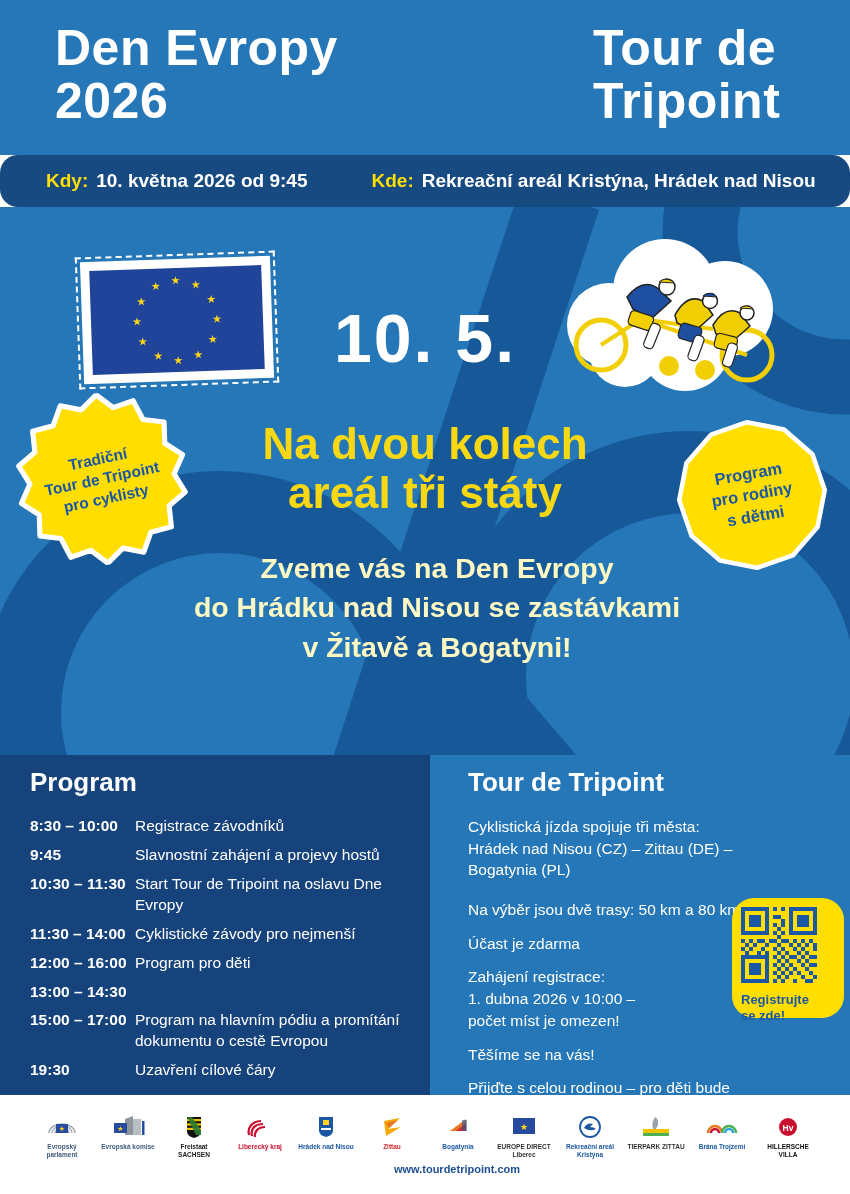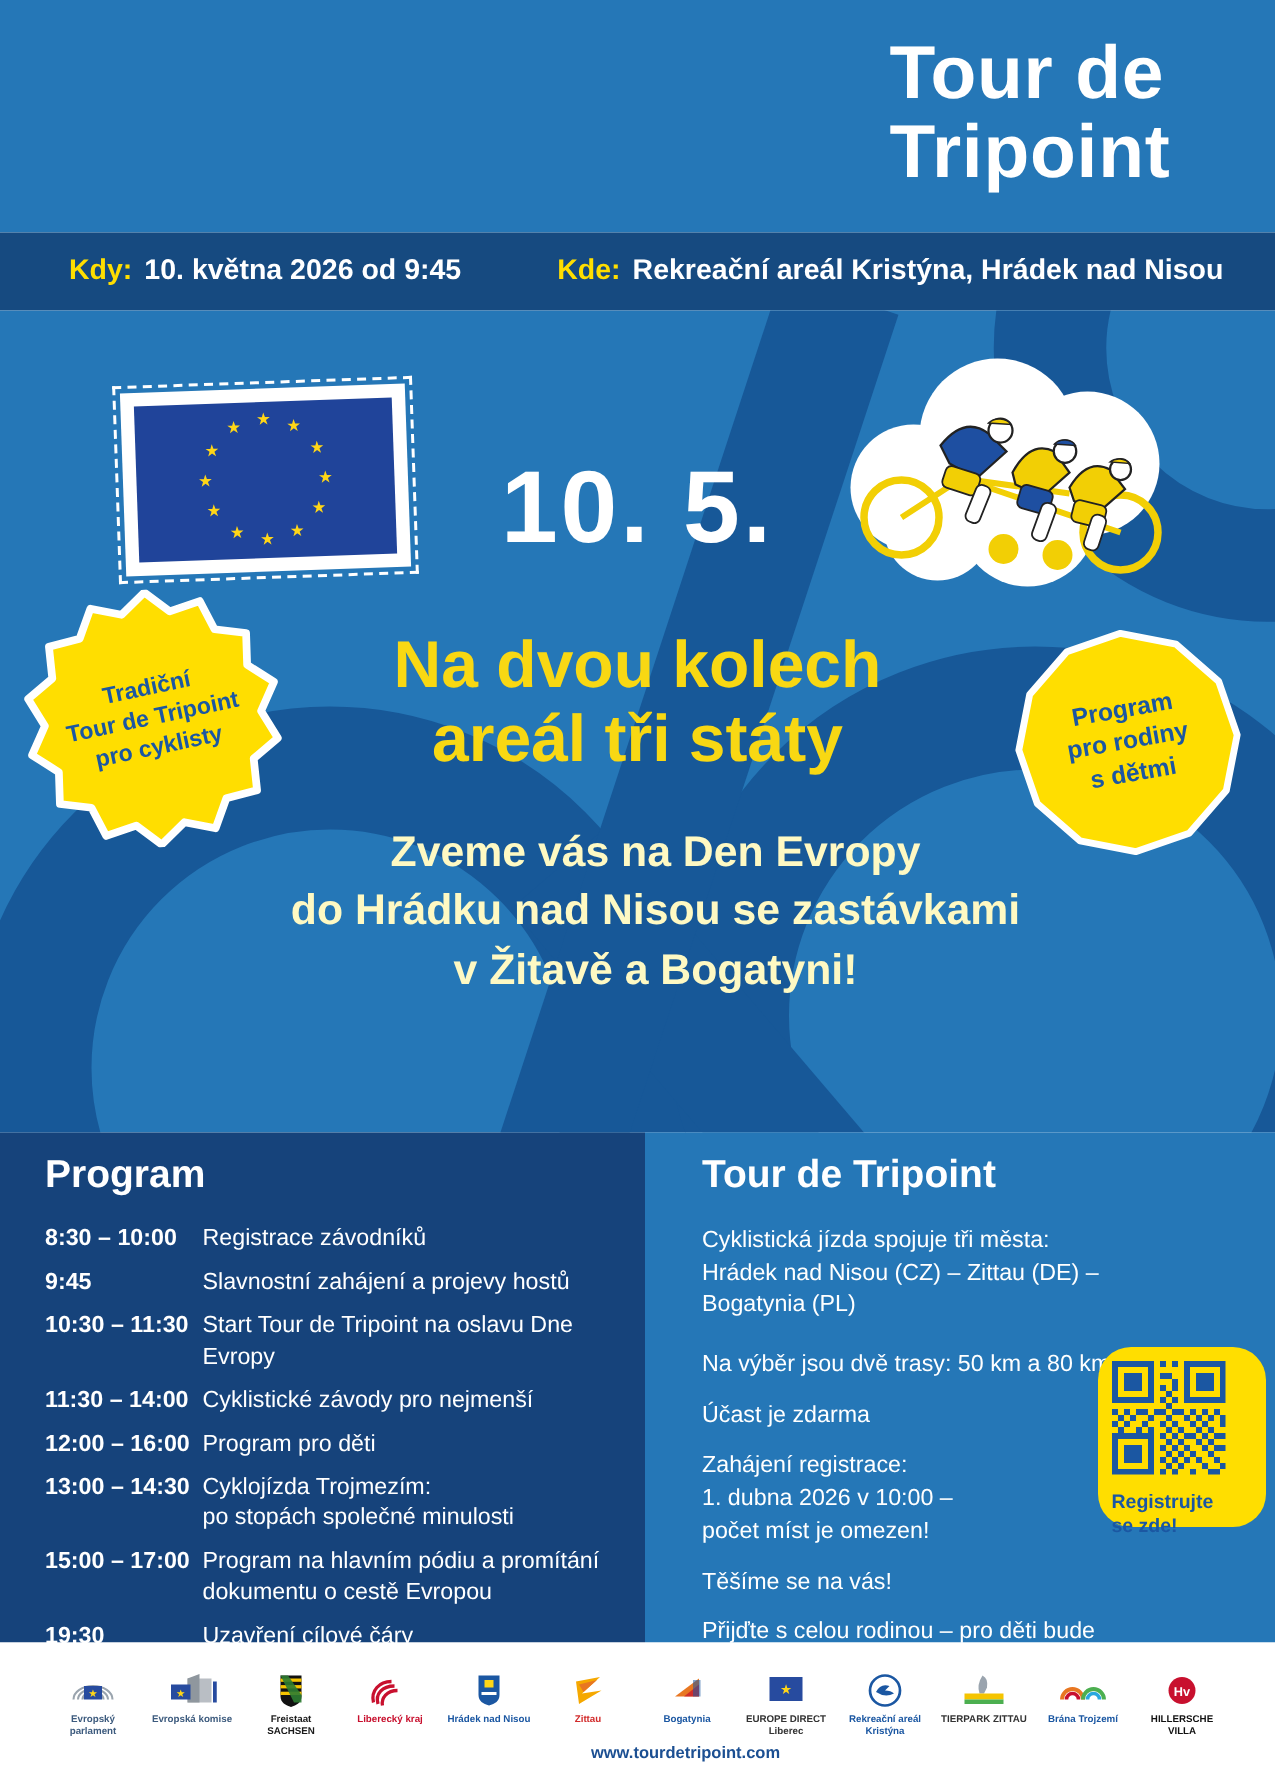--- a/index.html
+++ b/index.html
@@ -11,21 +11,21 @@
   html,body{background:#777;}
   .page{position:relative;width:850px;height:1194px;margin:0 auto;background:var(--white);
     overflow:hidden;font-family:"Liberation Sans",sans-serif;}
   
   .header{position:absolute;left:0;top:0;width:850px;height:155px;background:var(--blue);}
   .title{position:absolute;top:22px;color:#fff;font-weight:700;font-size:50px;line-height:1.06;letter-spacing:.5px;}
   .title.left{left:55px;}
   .title.right{left:593px;}
   
   .infobar{position:absolute;left:0;top:155px;width:850px;height:52px;background:var(--navy);
-    display:flex;align-items:center;padding-left:46px;font-size:19px;font-weight:700;color:#fff;}
+    display:flex;align-items:center;padding-left:46px;font-size:19px;font-weight:700;color:#fff;border-radius:18px;}
   .infobar .lbl{color:var(--yellow);margin-right:8px;}
   .infobar .where{margin-left:64px;display:flex;}
   .infobar .when{display:flex;}
   
   .hero{position:absolute;left:0;top:207px;width:850px;height:548px;background:var(--blue);overflow:hidden;}
   .hero svg.bg{position:absolute;left:0;top:0;}
   .flag{position:absolute;left:82px;top:52px;width:190px;height:122px;background:#fff;padding:9px;
     transform:rotate(-2deg);outline:2px dashed #fff;outline-offset:3px;}
   .flag .cloth{position:relative;width:100%;height:100%;background:var(--euflag);}
   .flag .star{position:absolute;width:14px;height:14px;font-size:11px;line-height:14px;text-align:center;color:#FFD617;}
@@ -77,20 +77,24 @@
   .c-kr{color:#1B57A2;} .c-tz{color:#333;} .c-bt{color:#1B57A2;} .c-hv{color:#111;}
   .site{position:absolute;left:0;top:68px;width:850px;text-align:center;color:var(--url);
     font-size:11px;font-weight:700;cursor:pointer;margin-left:32px;}
 </style>
 </head>
 <body>
 
 <div class="page">
 
   <div class="header">
+    <div class="title left">
+      <div>Den Evropy</div>
+      <div>2026</div>
+    </div>
     <div class="title right">
       <div>Tour de</div>
       <div>Tripoint</div>
     </div>
   </div>
 
   <div class="infobar">
     <div class="when">
       <span class="lbl">Kdy:</span>
       <span>10. května 2026 od 9:45</span>
@@ -230,24 +234,20 @@
     <div class="prow">
       <span class="t">11:30 – 14:00</span>
       <span class="d">Cyklistické závody pro nejmenší</span>
     </div>
     <div class="prow">
       <span class="t">12:00 – 16:00</span>
       <span class="d">Program pro děti</span>
     </div>
     <div class="prow">
       <span class="t">13:00 – 14:30</span>
-      <span class="d">
-        <span>Cyklojízda Trojmezím:</span><br>
-        <span>po stopách společné minulosti</span>
-      </span>
     </div>
     <div class="prow">
       <span class="t">15:00 – 17:00</span>
       <span class="d">
         <span>Program na hlavním pódiu a promítání</span><br>
         <span>dokumentu o cestě Evropou</span>
       </span>
     </div>
     <div class="prow">
       <span class="t">19:30</span>

